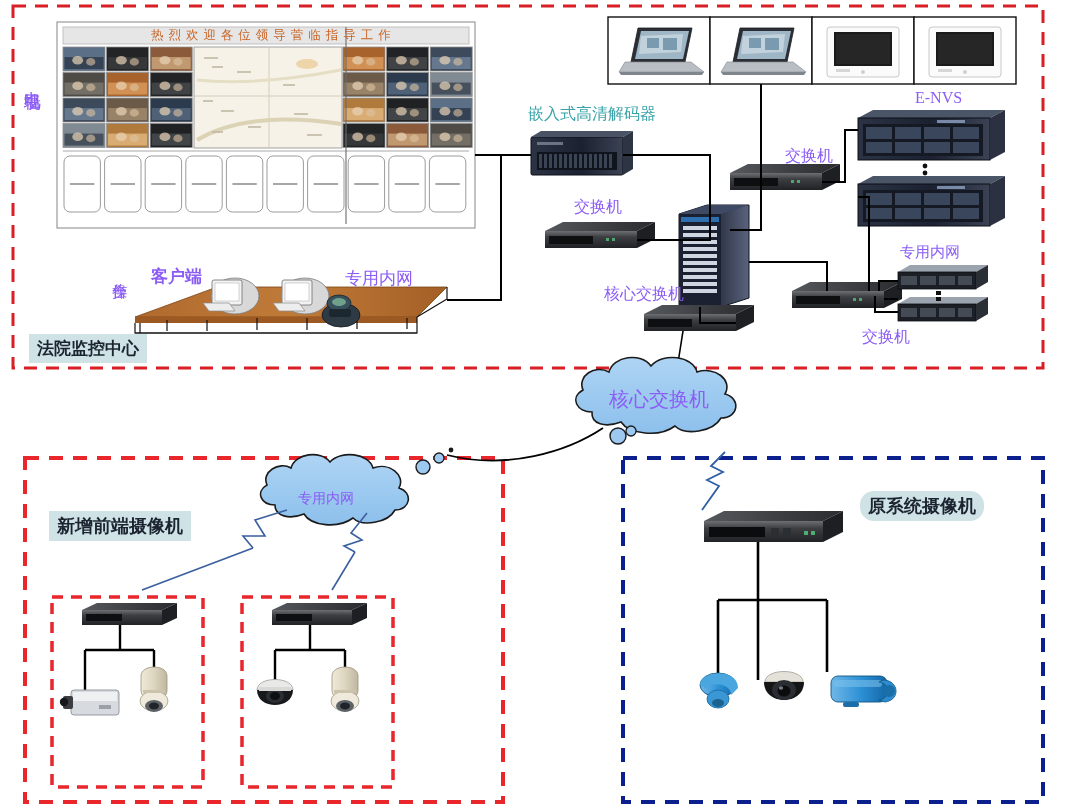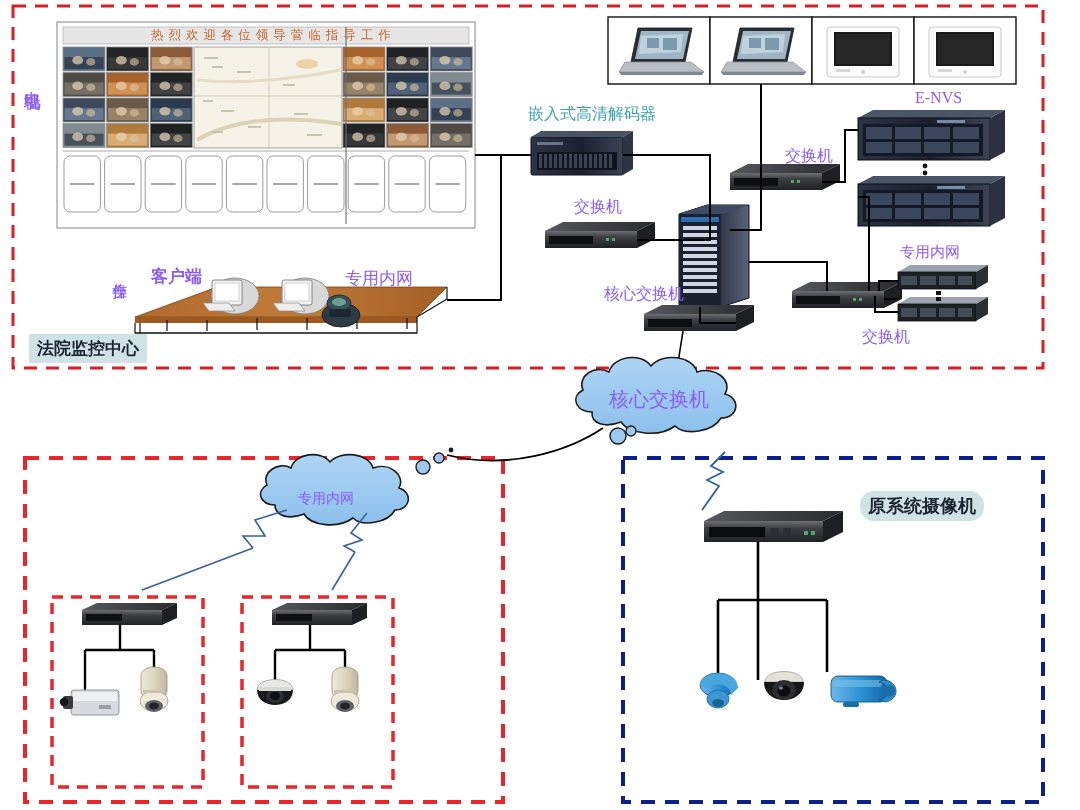--- a/index.html
+++ b/index.html
@@ -684,17 +684,18 @@
 <div class="lbl" style="left:855px;top:329px;font-size:16px;">交换机</div>
 
 <div class="lbl" style="left:908px;top:90px;font-size:16px;font-family:'Liberation Serif',serif;">E-NVS</div>
 
 <div class="lbl" style="left:893px;top:245px;font-size:15px;">专用内网</div>
 
 <div class="lbl" style="left:602px;top:389px;font-size:20px;">核心交换机</div>
 
 <div class="lbl" style="left:291px;top:492px;font-size:14px;font-family:Liberation Serif, serif;">专用内网</div>
 
+<div class="lbl-hl" style="left:42px;top:511px;font-size:18px;">新增前端摄像机</div>
 
 <div class="lbl-hl" style="left:853px;top:491px;font-size:18px;border-radius:14px;">原系统摄像机</div>
 
 
 </div>
 
 </body></html>

